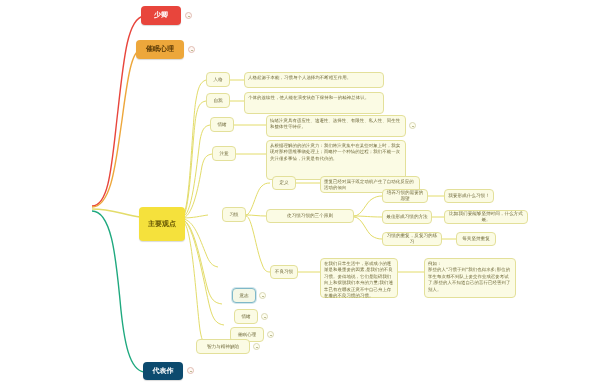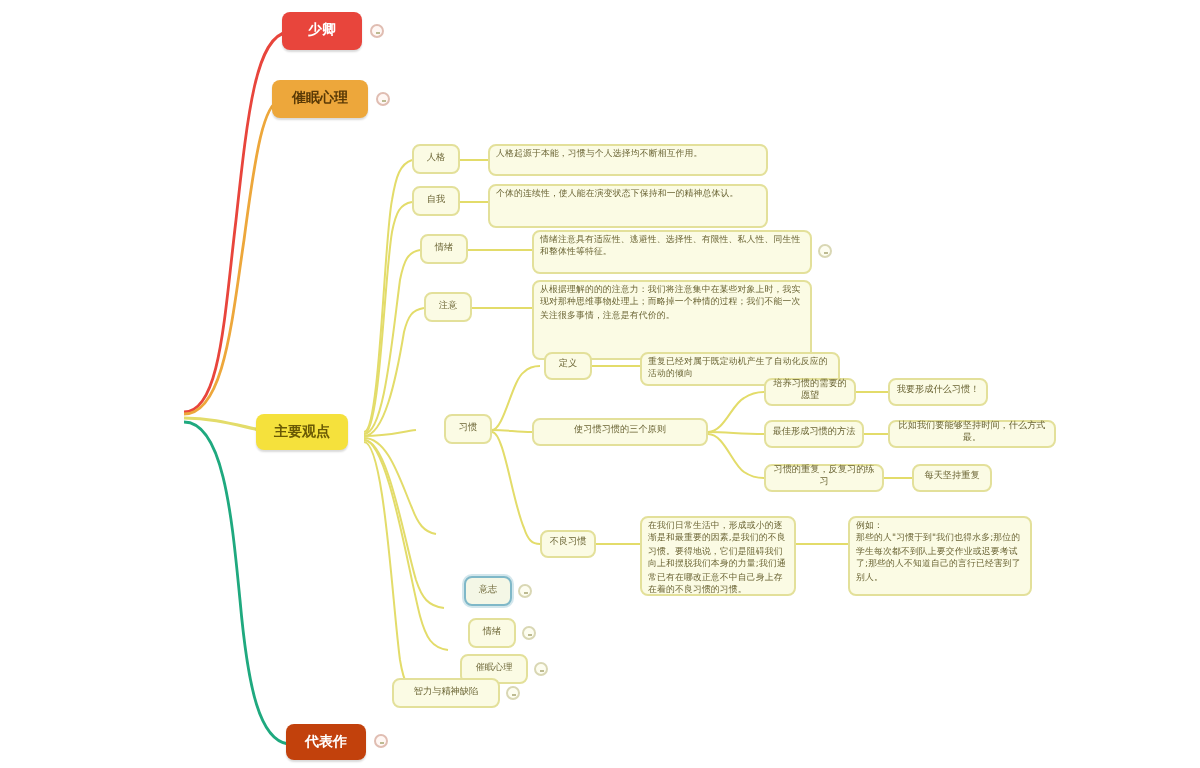--- a/index.html
+++ b/index.html
@@ -39,21 +39,21 @@
   .topic{
     border-radius:4px;
     font-size:7px;
     font-weight:bold;
     color:#ffffff;
     box-shadow:0 1px 1px rgba(0,0,0,.15);
   }
   .topic.red{background:#e8453c;}
   .topic.orange{background:#eda73b;color:#5a3a06;}
   .topic.yellow{background:#f5e13c;color:#6a5a05;}
-  .topic.green{background:#c2410c;color:#ffffff;}
+  .topic.green{background:#0c4a6e;color:#ffffff;}
 
   
   .leaf{
     background:#fbfbe4;
     border:1px solid #e3e09a;
     border-radius:4px;
     font-size:4.4px;
     color:#6b6535;
     padding:2px 3px;
   }
@@ -137,21 +137,21 @@
     <path d="M398,272 L424,272" fill="none" stroke="#e3dc6a" stroke-width="1"></path>
   </svg>
 
 
   <div class="node topic red" style="left:141px;top:6px;width:40px;height:19px;">少卿</div>
   <div class="handle colored" style="left:185px;top:12px;"></div>
 
   <div class="node topic orange" style="left:136px;top:40px;width:48px;height:19px;">催眠心理</div>
   <div class="handle colored" style="left:188px;top:46px;"></div>
 
-  <div class="node topic yellow" style="left:128px;top:207px;width:46px;height:18px;">主要观点</div>
+  <div class="node topic yellow" style="left:139px;top:207px;width:46px;height:34px;">主要观点</div>
 
   <div class="node topic green" style="left:143px;top:362px;width:40px;height:18px;">代表作</div>
   <div class="handle colored" style="left:187px;top:367px;"></div>
 
   <div class="node leaf small" style="left:206px;top:72px;width:24px;height:15px;">人格</div>
   <div class="node leaf small" style="left:206px;top:93px;width:24px;height:15px;">自我</div>
   <div class="node leaf small" style="left:210px;top:117px;width:24px;height:15px;">情绪</div>
   <div class="node leaf small" style="left:212px;top:146px;width:24px;height:15px;">注意</div>
   <div class="node leaf small" style="left:222px;top:207px;width:24px;height:15px;">习惯</div>
   <div class="node leaf small sel" style="left:232px;top:288px;width:24px;height:15px;">意志</div>

